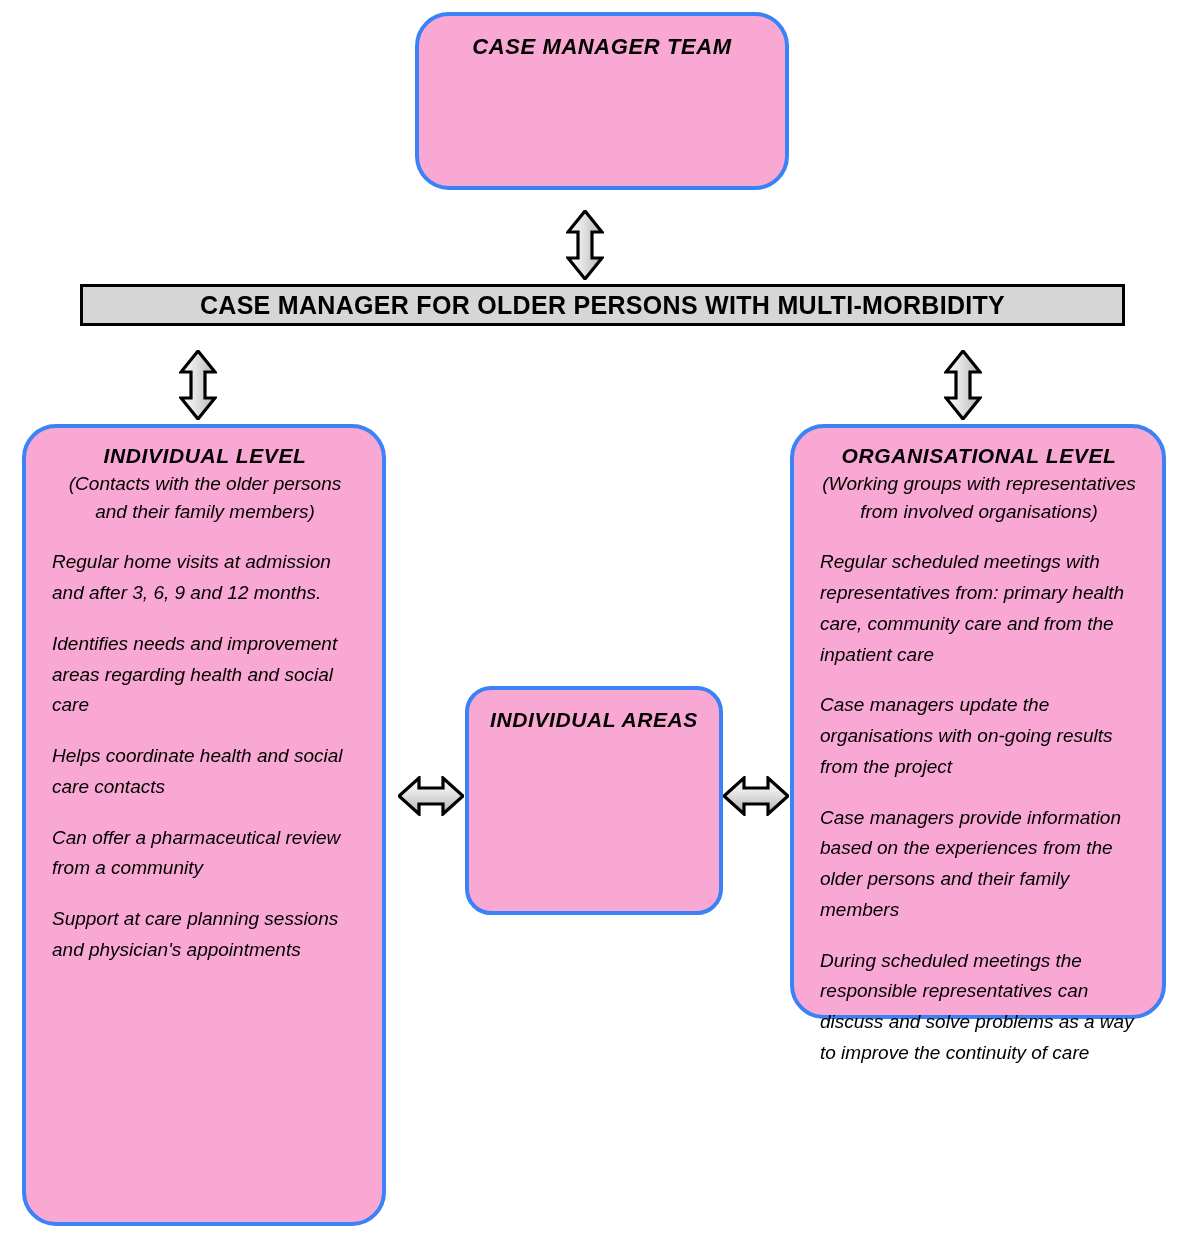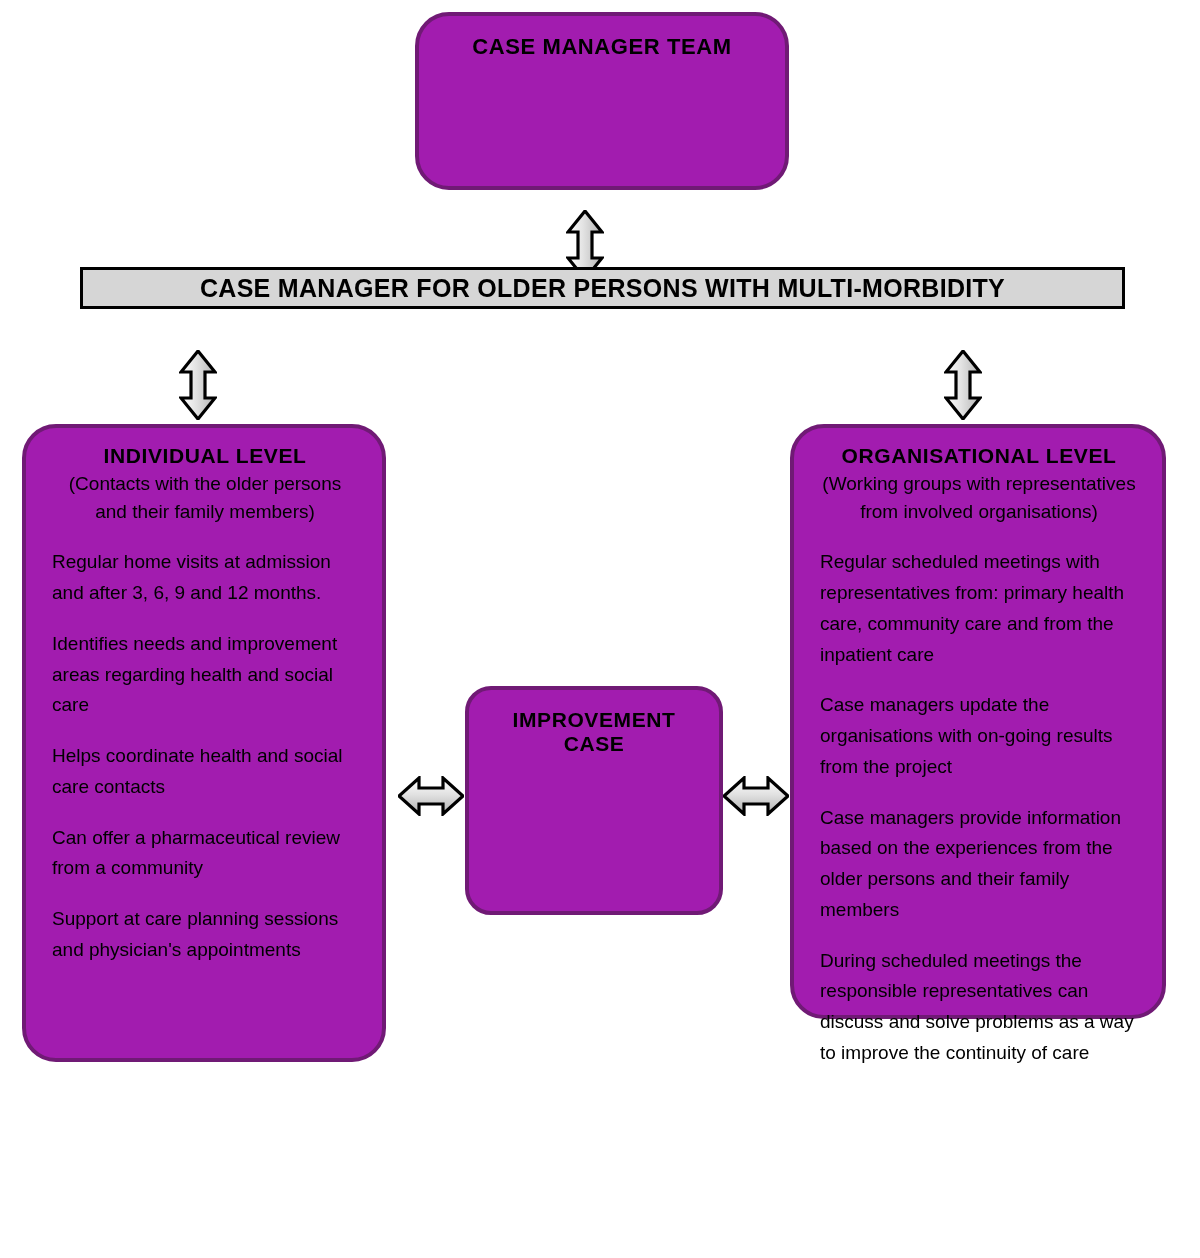--- a/index.html
+++ b/index.html
@@ -15,24 +15,25 @@
     position: relative;
     width: 1200px;
     height: 1258px;
     background: #ffffff;
     overflow: hidden;
   }
 
   
   .node {
     position: absolute;
-    background: #a21caf;
-    border: 4px solid #701a75;
+    background: #f9a8d4;
+    border: 4px solid #3b82f6;
     box-sizing: border-box;
     text-align: center;
+    font-style: italic;
   }
   .node.r-lg   { border-radius: 34px; }
   .node.r-md   { border-radius: 26px; }
 
   .node-title {
     font-weight: bold;
     letter-spacing: 0.6px;
     line-height: 1.15;
   }
   .node-sub {
@@ -50,21 +51,21 @@
   #team-box .node-title { font-size: 22px; }
   #team-box .node-sub {
     font-size: 19px;
     margin-top: 22px;
   }
 
   
   #banner {
     position: absolute;
     left: 80px;
-    top: 267px;
+    top: 284px;
     width: 1045px;
     height: 42px;
     background: #d6d6d6;
     border: 3px solid #000000;
     box-sizing: border-box;
     display: flex;
     align-items: center;
     justify-content: center;
   }
   #banner .banner-text {
@@ -94,21 +95,21 @@
     font-size: 19px;
     line-height: 1.62;
     margin-bottom: 20px;
     margin-top: 16px;
   }
 
   #left-panel {
     left: 22px;
     top: 424px;
     width: 364px;
-    height: 638px;
+    height: 802px;
   }
   #right-panel {
     left: 790px;
     top: 424px;
     width: 376px;
     height: 595px;
   }
 
   
   #improve-box {
@@ -210,21 +211,21 @@
     </div>
     <div class="bullets">
       <div class="bullet">Regular scheduled meetings with representatives from: primary health care, community care and from the inpatient care</div>
       <div class="bullet">Case managers update the organisations with on-going results from the project</div>
       <div class="bullet">Case managers provide information based on the experiences from the older persons and their family members</div>
       <div class="bullet">During scheduled meetings the responsible representatives can discuss and solve problems as a way to improve the continuity of care</div>
     </div>
   </div>
 
   <div class="node r-md" id="improve-box">
-    <div class="node-title">IMPROVEMENT CASE</div>
+    <div class="node-title">INDIVIDUAL AREAS</div>
   </div>
 
   <div class="arrow" id="arrow-improve-left">
     <svg width="66" height="40" viewBox="0 0 66 40">
       <defs>
         <linearGradient id="hg1" x1="0" y1="0" x2="0" y2="1">
           <stop offset="0%" stop-color="#ffffff"></stop>
           <stop offset="45%" stop-color="#e2e2e2"></stop>
           <stop offset="100%" stop-color="#b2b2b2"></stop>
         </linearGradient>

